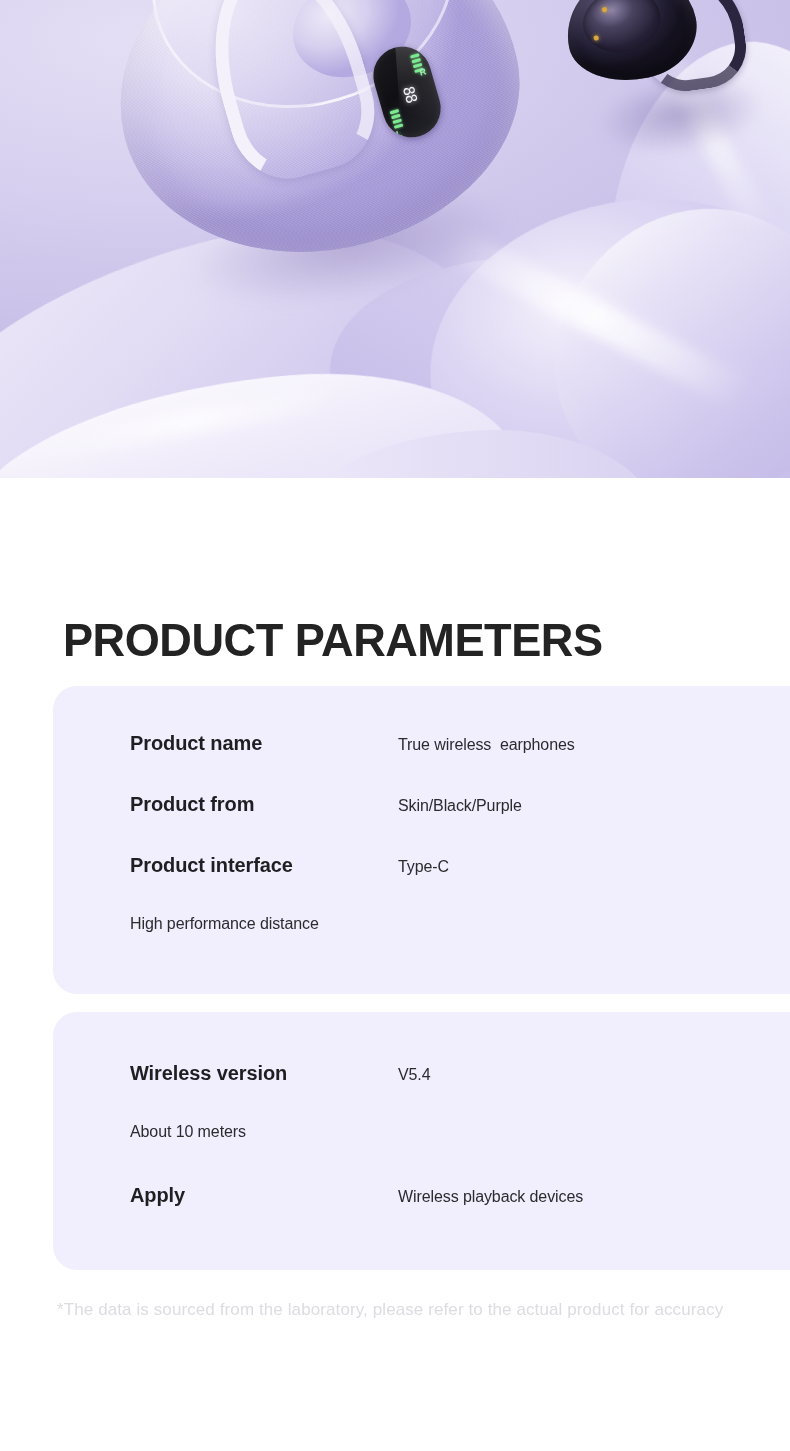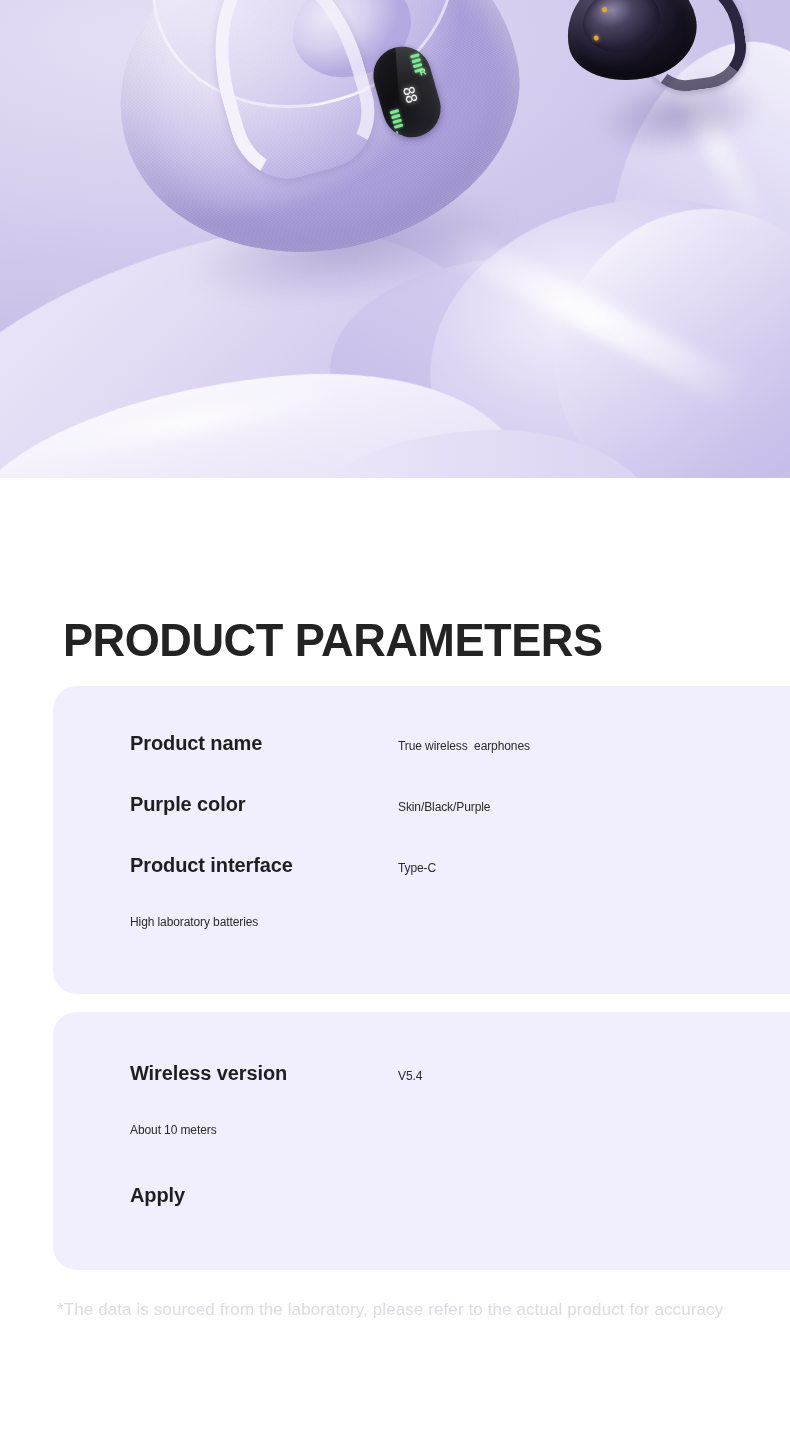--- a/index.html
+++ b/index.html
@@ -303,21 +303,21 @@
   .param-label {
     width: 268px;
     flex: 0 0 268px;
     font-size: 20px;
     font-weight: bold;
     color: #1f1f22;
     letter-spacing: -0.1px;
     white-space: nowrap;
   }
   .param-value {
-    font-size: 12px;
+    font-size: 16px;
     font-weight: normal;
     color: #2b2b2e;
     letter-spacing: -0.1px;
     white-space: pre;
   }
 
   .footnote {
     position: absolute;
     left: 57px;
     top: 822px;
@@ -383,39 +383,40 @@
 <div class="content">
 
   <h1 class="page-title">PRODUCT PARAMETERS</h1>
 
   <div class="param-card card-1">
     <div class="param-row">
       <div class="param-label">Product name</div>
       <div class="param-value">True wireless  earphones</div>
     </div>
     <div class="param-row">
-      <div class="param-label">Purple color</div>
+      <div class="param-label">Product from</div>
       <div class="param-value">Skin/Black/Purple</div>
     </div>
     <div class="param-row">
       <div class="param-label">Product interface</div>
       <div class="param-value">Type-C</div>
     </div>
     <div class="param-row">
-      <div class="param-value">High laboratory batteries</div>
+      <div class="param-value">High performance distance</div>
     </div>
   </div>
 
   <div class="param-card card-2">
     <div class="param-row">
       <div class="param-label">Wireless version</div>
       <div class="param-value">V5.4</div>
     </div>
     <div class="param-row">
       <div class="param-value">About 10 meters</div>
     </div>
     <div class="param-row">
       <div class="param-label">Apply</div>
+      <div class="param-value">Wireless playback devices</div>
     </div>
   </div>
 
   <div class="footnote">*The data is sourced from the laboratory, please refer to the actual product for accuracy</div>
 </div>
 
 </body></html>

